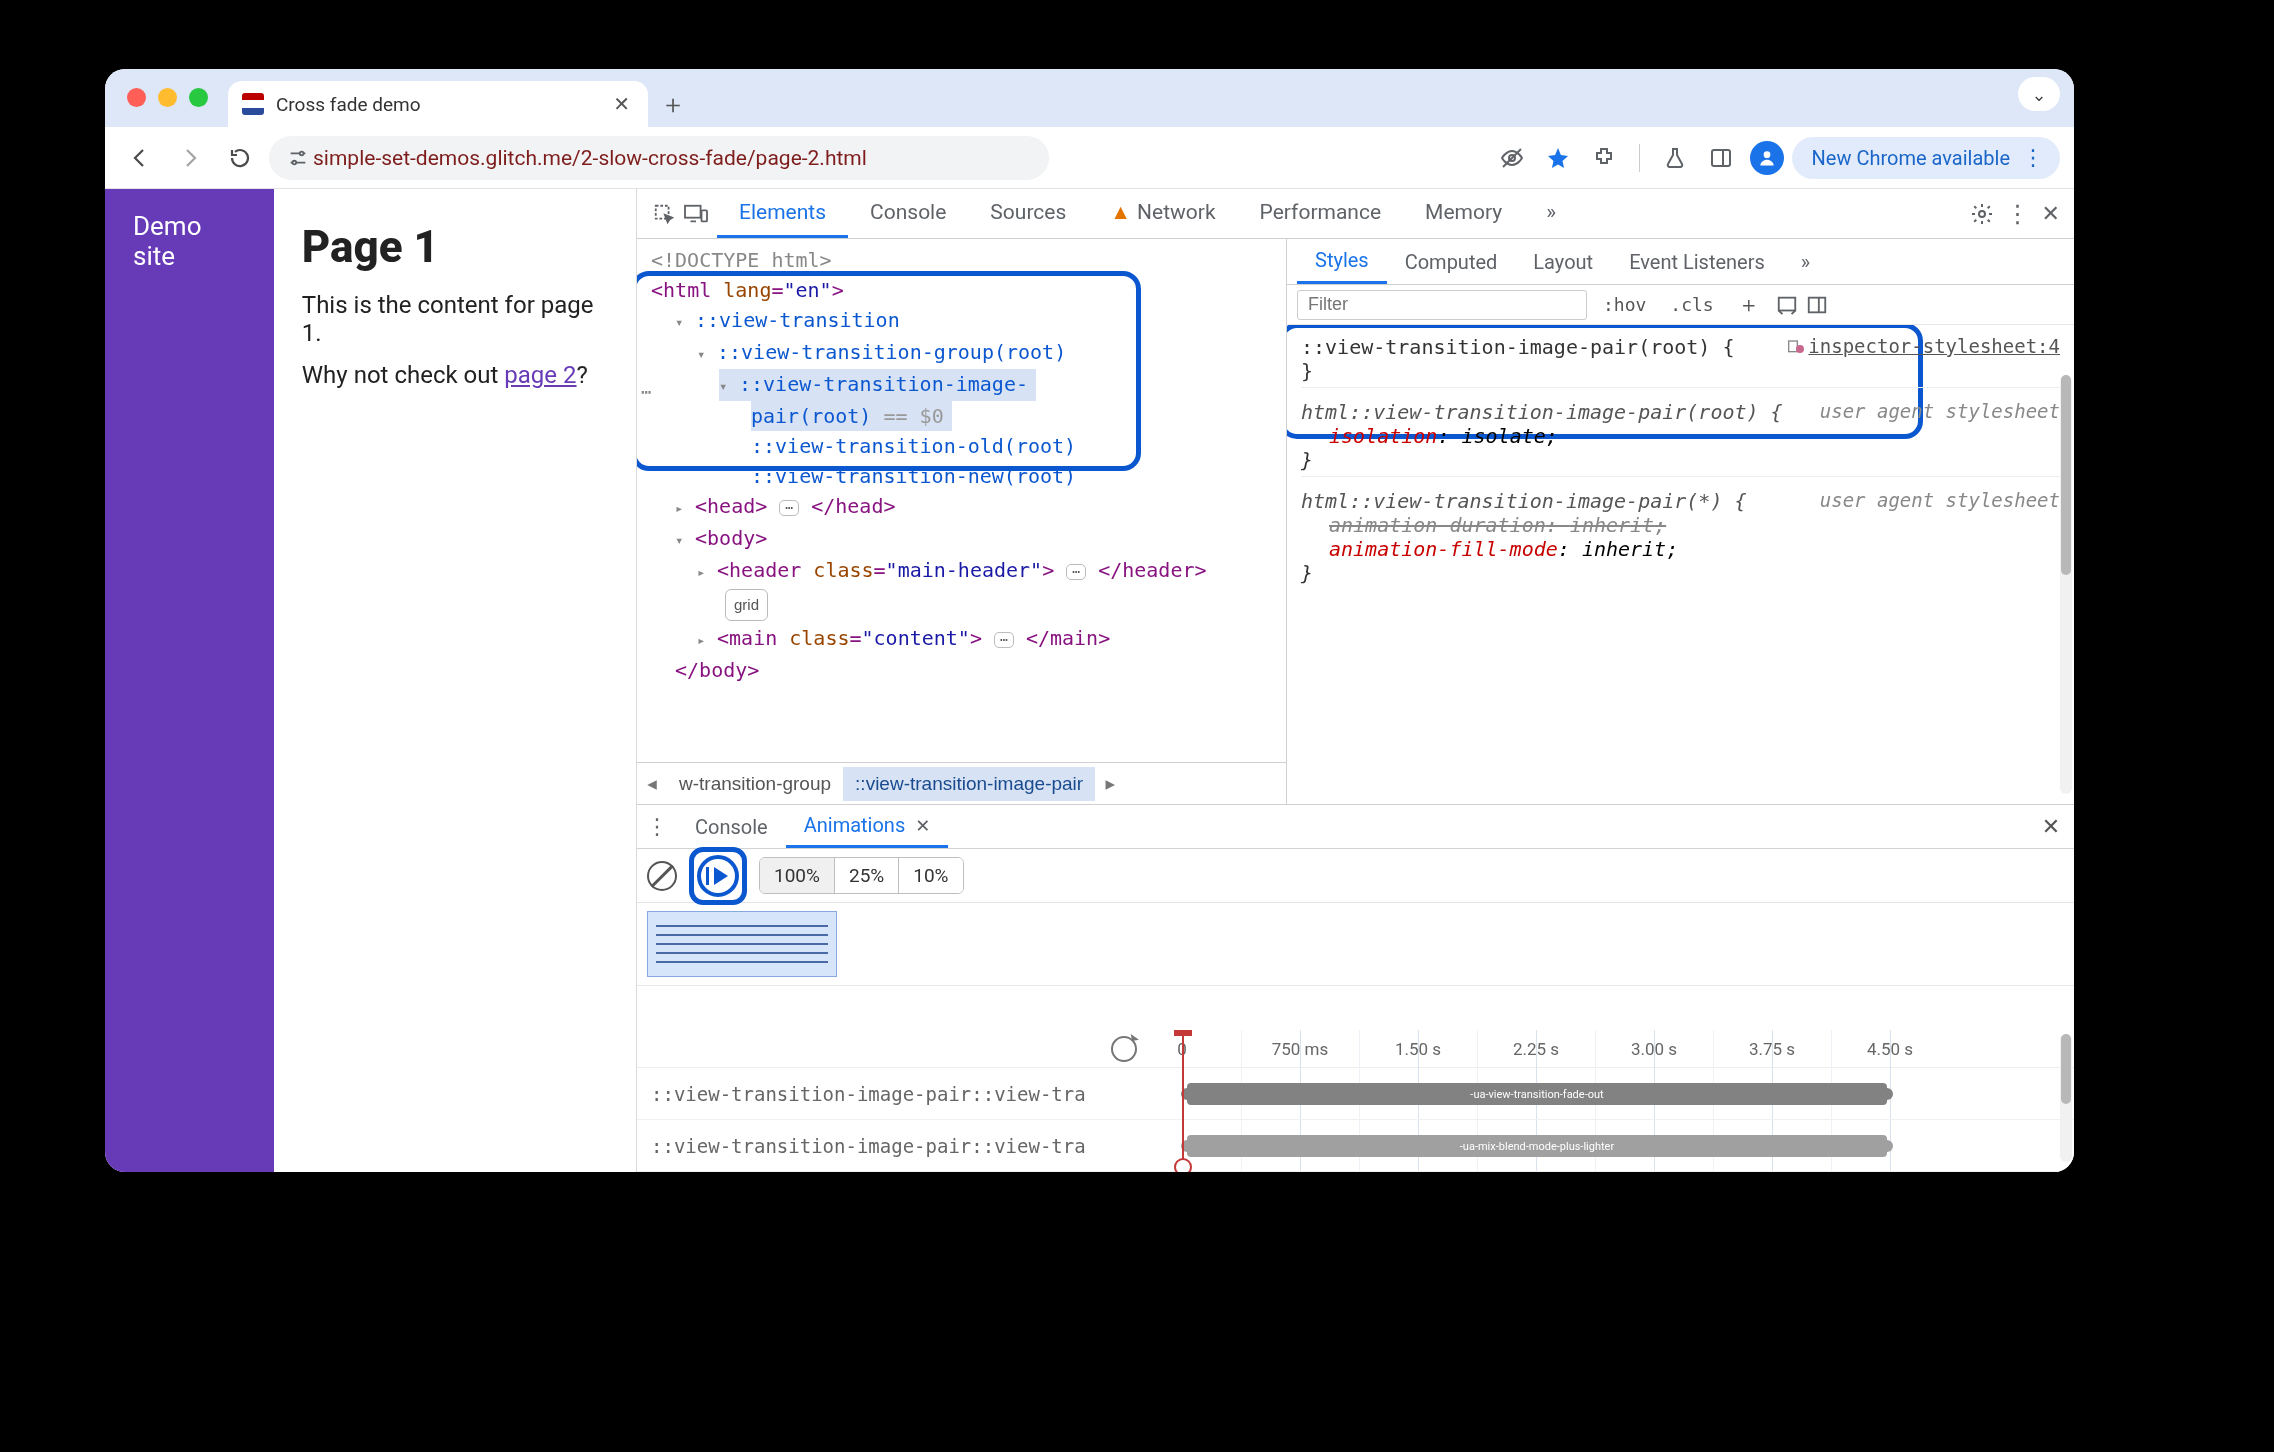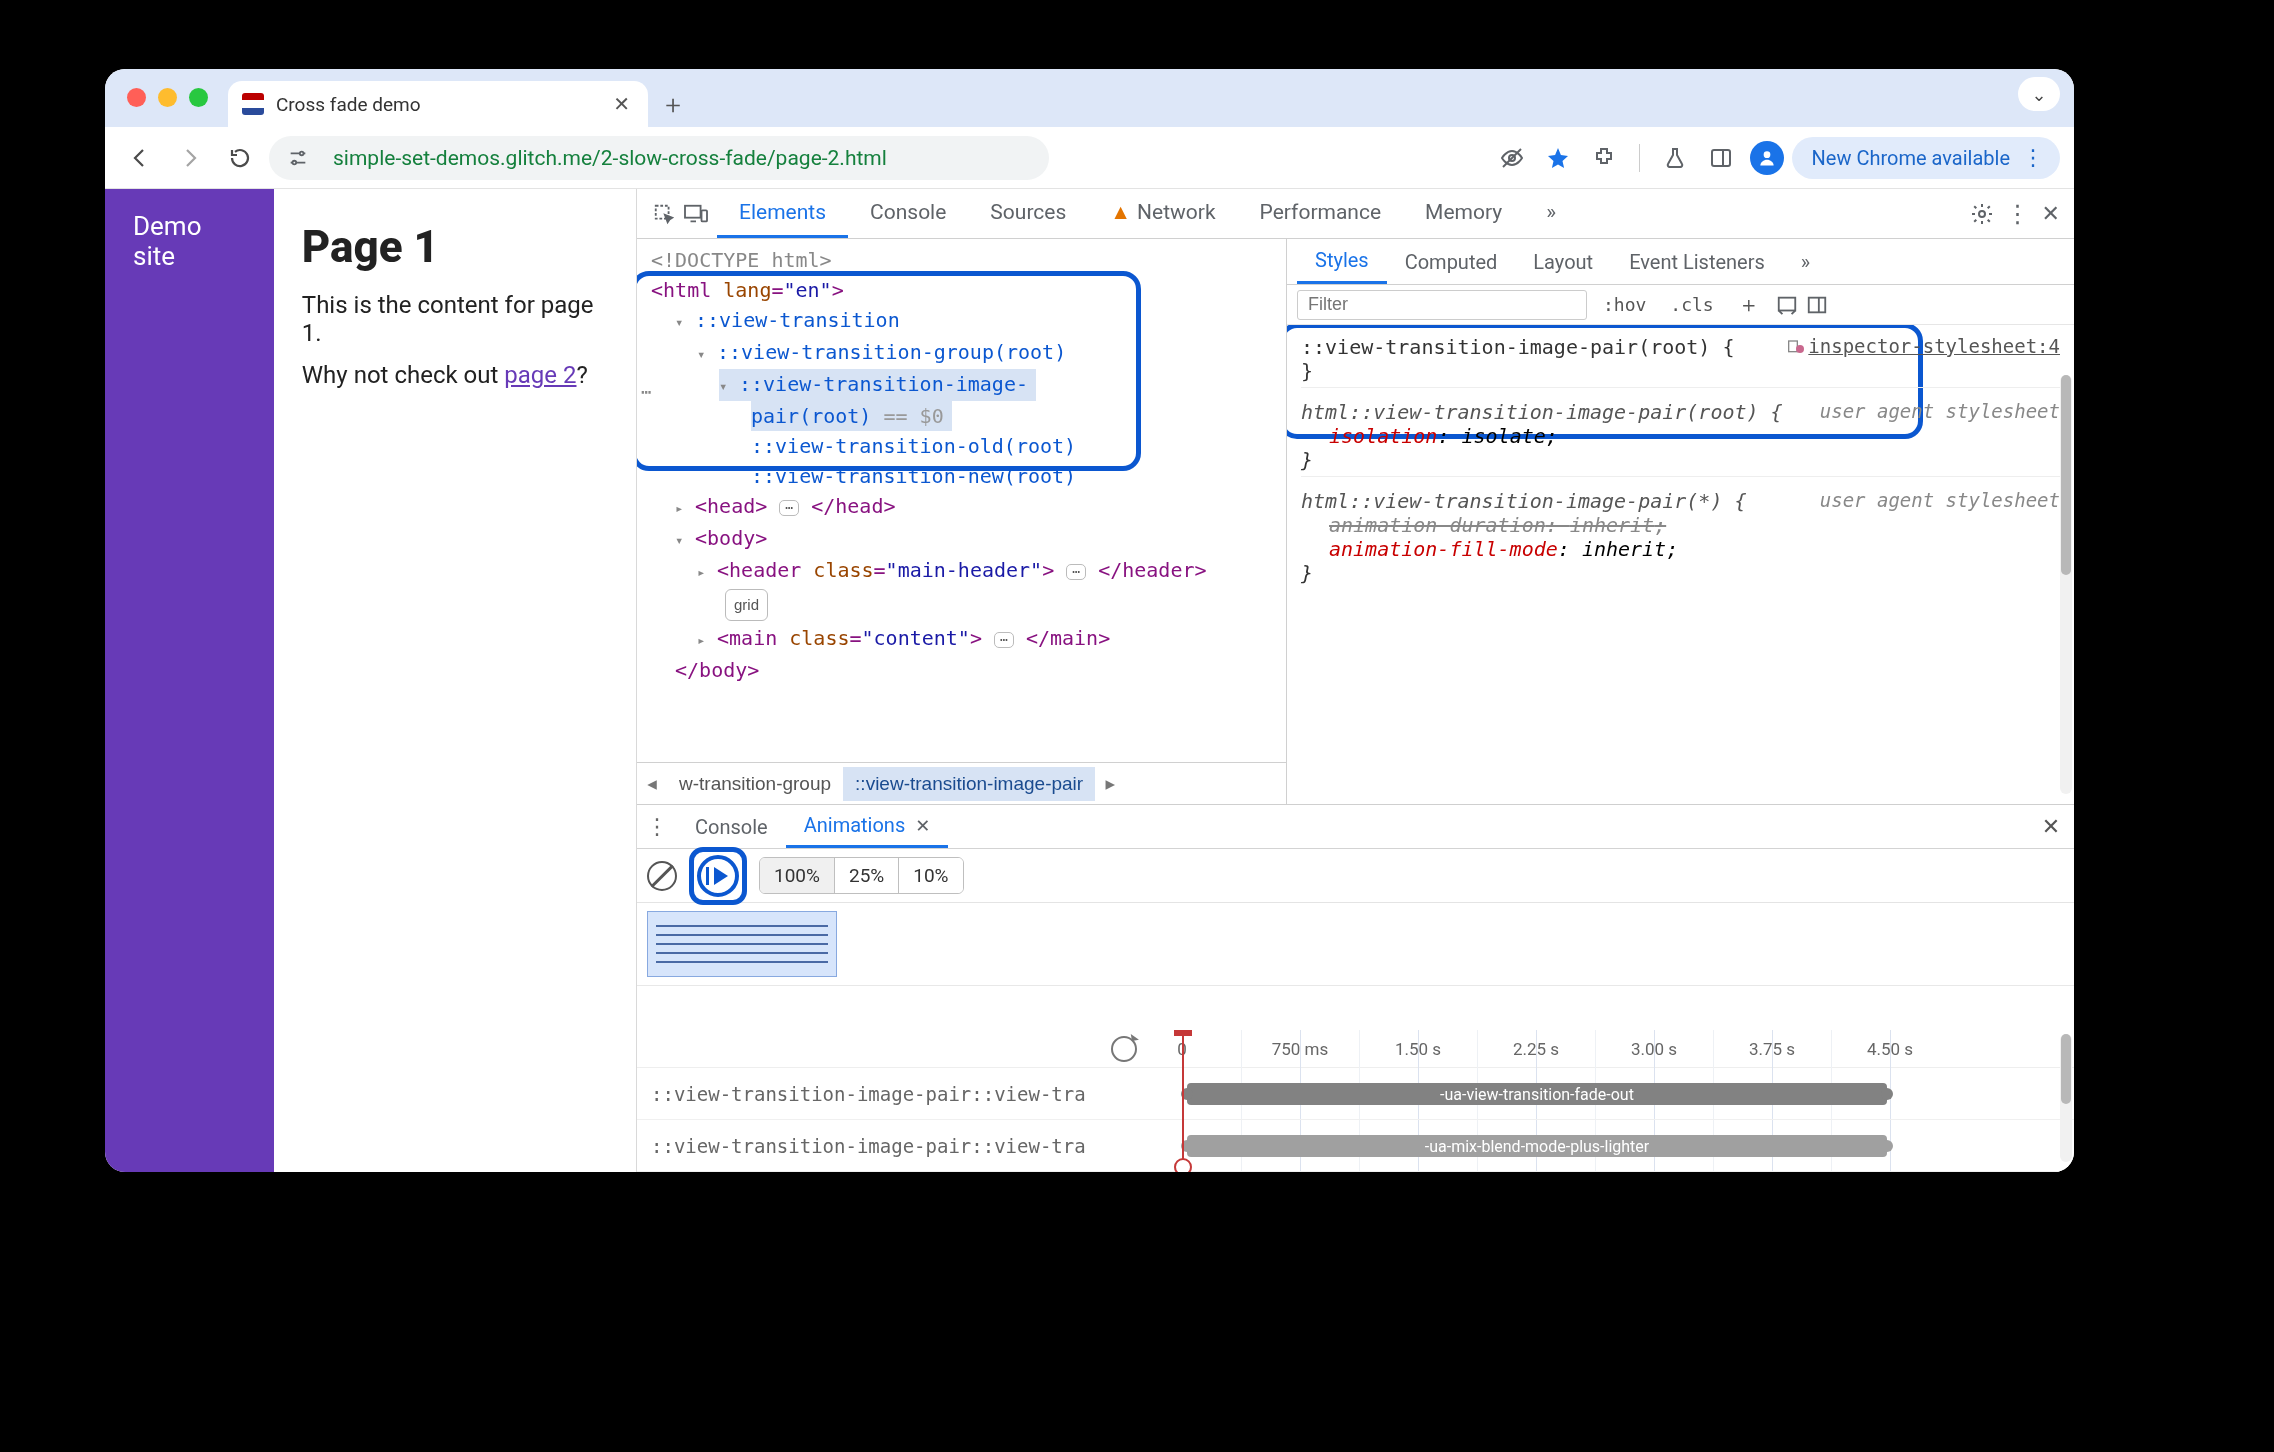--- a/index.html
+++ b/index.html
@@ -84,23 +84,23 @@
     color: #4b4b4b;
   }
   .ibtn svg { width: 24px; height: 24px; }
   .urlfield {
     flex: 1;
     height: 44px;
     background: #f1f3f4;
     border-radius: 22px;
     display:flex; align-items:center;
     padding: 0 18px;
-    gap: 24px;
+    gap: 4px;
     font-size: 21px;
-    color: #15803d;
+    color: #7f1d1d;
     max-width: 780px;
   }
   .tune-icon { width:22px; height:22px; }
   .urlright { display:flex; align-items:center; gap: 4px; margin-left: auto;}
   .sep { width:1px; height:28px; background:#ccc; margin: 0 10px;}
   .pill {
     background: #e1ebfb;
     border-radius: 22px;
     height: 42px;
     display:flex; align-items:center;
@@ -382,21 +382,21 @@
     overflow:hidden;
     white-space:nowrap;
   }
   .trow .bar-area { flex:1; position:relative; height:100%;}
   .abar {
     position:absolute;
     top: 15px; height: 22px;
     background:#828282;
     border-radius: 4px;
     display:flex; align-items:center; justify-content:center;
-    color:#fff; font-size:16px;
+    color:#fff; font-size:11px;
     white-space:nowrap;
   }
   .abar .dotL, .abar .dotR {
     position:absolute; width:12px; height:12px; border-radius:50%; background:#828282;
     top:50%; transform:translateY(-50%);
   }
   .abar .dotL { left:-6px;} .abar .dotR { right:-6px;}
   .playhead {
     position:absolute; top:0; bottom:0; left:545px;
     width:2px; background:#c53838;

